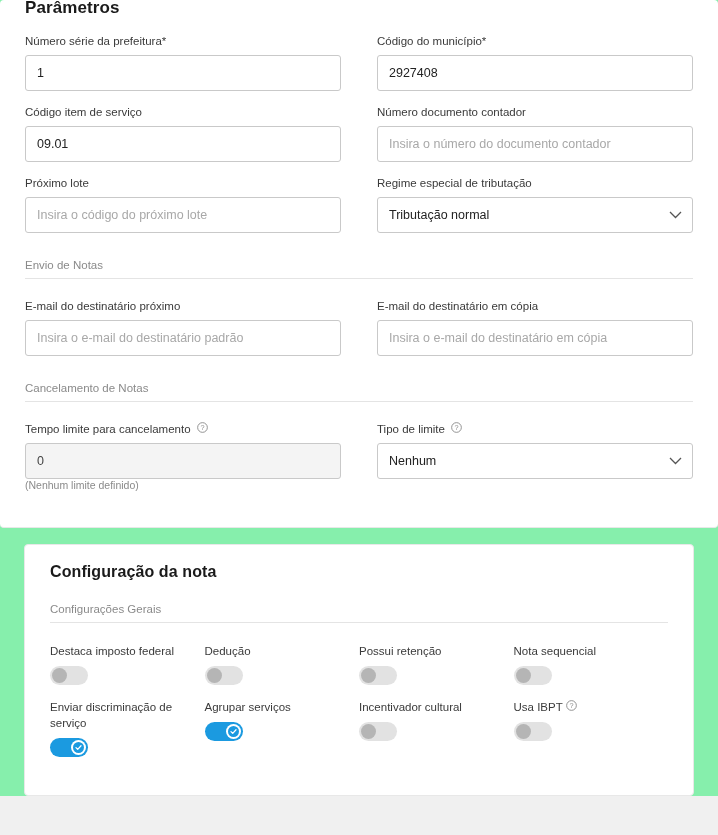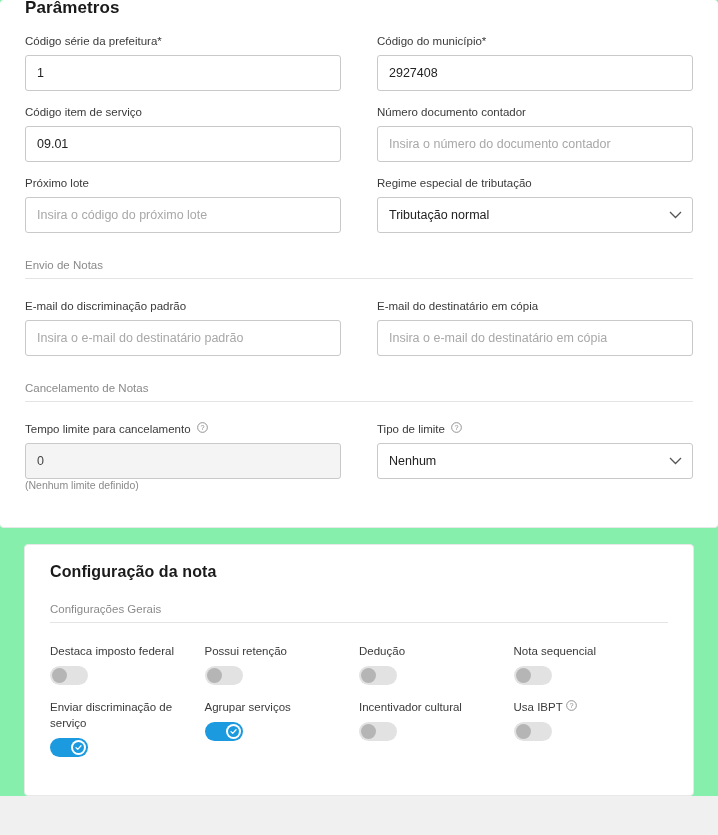--- a/index.html
+++ b/index.html
@@ -179,21 +179,21 @@
 <body>
 
 <div class="page">
 
   <div class="card card-params">
 
     <h2 class="section-title">Parâmetros</h2>
 
     <div class="row">
       <div class="field">
-        <label class="field-label">Código série da prefeitura*</label>
+        <label class="field-label">Número série da prefeitura*</label>
         <input class="input" type="text" value="1" style="">
       </div>
       <div class="field">
         <label class="field-label">Código do município*</label>
         <input class="input" type="text" value="2927408" style="">
       </div>
     </div>
 
     <div class="row">
       <div class="field">
@@ -221,21 +221,21 @@
               </svg>
           </span>
         </div>
       </div>
     </div>
 
     <div class="subsection">Envio de Notas</div>
 
     <div class="row">
       <div class="field">
-        <label class="field-label">E-mail do discriminação padrão</label>
+        <label class="field-label">E-mail do destinatário próximo</label>
         <input class="input" type="text" placeholder="Insira o e-mail do destinatário padrão" style="">
       </div>
       <div class="field">
         <label class="field-label">E-mail do destinatário em cópia</label>
         <input class="input" type="text" placeholder="Insira o e-mail do destinatário em cópia" style="">
       </div>
     </div>
 
     <div class="subsection">Cancelamento de Notas</div>
 
@@ -283,28 +283,28 @@
     <div class="toggle-grid">
 
       <div class="toggle-item">
         <div class="toggle-label">Destaca imposto federal</div>
         <span class="switch">
             <span class="knob"></span>
           </span>
       </div>
 
       <div class="toggle-item">
+        <div class="toggle-label">Dedução</div>
+        <span class="switch">
+            <span class="knob"></span>
+          </span>
+      </div>
+
+      <div class="toggle-item">
         <div class="toggle-label">Possui retenção</div>
-        <span class="switch">
-            <span class="knob"></span>
-          </span>
-      </div>
-
-      <div class="toggle-item">
-        <div class="toggle-label">Dedução</div>
         <span class="switch">
             <span class="knob"></span>
           </span>
       </div>
 
 
       <div class="toggle-item">
         <div class="toggle-label">Nota sequencial</div>
         <span class="switch">
             <span class="knob"></span>

